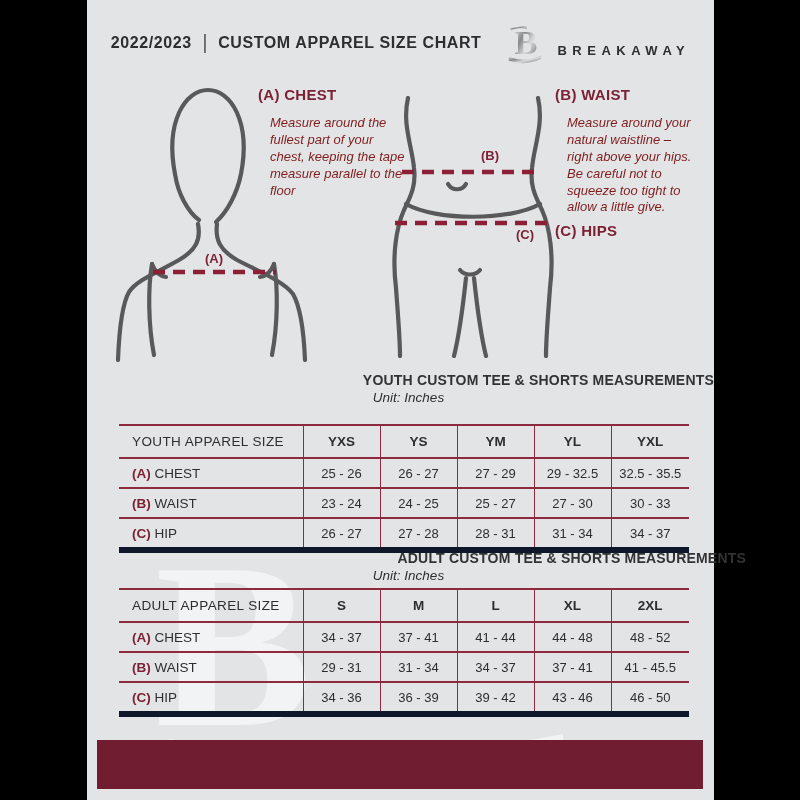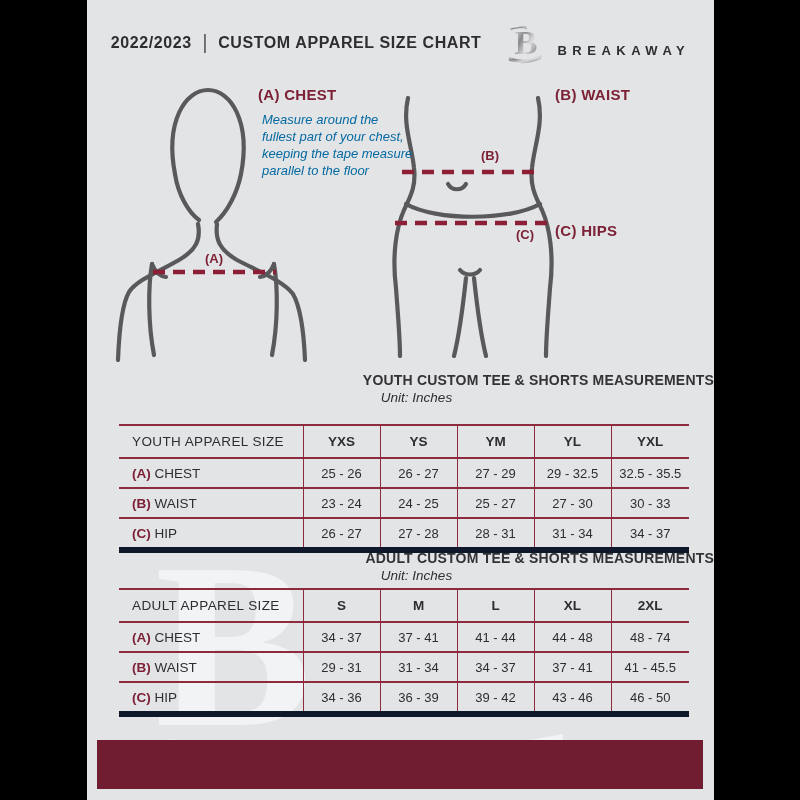--- a/index.html
+++ b/index.html
@@ -21,43 +21,43 @@
   }
   .hdr-sep{margin:0 11px;color:#3E3E40;font-size:17px;font-weight:normal;transform:scaleY(1.2);}
   .logo-svg{width:40px;height:44px;margin:0 12px 0 24px;}
   .hdr-brand{font-size:13px;font-weight:bold;color:#2E2E30;letter-spacing:5.5px;margin-top:14px;}
   
   .instr{position:absolute;z-index:2;}
   .instr h3{
     margin:0 0 9px 0;font-size:15px;font-weight:bold;color:#7C2136;letter-spacing:.3px;
   }
   .instr p{
-    margin:4px;font-style:italic;font-size:13px;line-height:1.3;color:#0369a1;white-space:pre-line;
+    margin:12px;font-style:italic;font-size:13px;line-height:1.3;color:#7f1d1d;white-space:pre-line;
   }
   .instr-chest{left:171px;top:86px;width:160px;}
   .instr-waist{left:468px;top:86px;width:154px;}
   .instr-hips{left:468px;top:222px;width:160px;}
   
   .figure{position:absolute;z-index:1;}
   .fig-upper{left:26px;top:82px;}
   .fig-lower{left:301px;top:96px;}
   .body-line{fill:none;stroke:#59595B;stroke-width:4.2;stroke-linecap:round;}
   .dash-line{stroke:#8C1F35;stroke-width:4.6;stroke-dasharray:12 8;}
   .marker-label{font-family:"Liberation Sans",sans-serif;font-size:13px;font-weight:bold;fill:#7C2136;}
   
   .section-title{
     position:absolute;left:0;width:100%;text-align:right;z-index:2;
     font-weight:bold;font-size:14px;color:#333335;letter-spacing:.2px;
   }
   .unit-line{
-    position:absolute;left:16px;width:100%;text-align:center;z-index:2;
+    position:absolute;left:8px;width:100%;text-align:center;z-index:2;
     font-style:italic;font-size:13.5px;color:#2F2F31;
   }
   .title-youth{top:372px;} .unit-youth{top:390px;}
-  .title-adult{top:550px;} .unit-adult{top:568px;}
+  .title-adult{top:550px;padding-left:32px;} .unit-adult{top:568px;}
   
   .size-table{
     position:absolute;left:32px;width:570px;border-collapse:collapse;table-layout:fixed;z-index:2;
   }
   .table-youth{top:424px;} .table-adult{top:588px;}
   .size-table th,.size-table td{padding:0;border-top:2px solid #8E2A3E;}
   .size-table tr:last-child td{border-bottom:6px solid #0f172a;}
   .size-table th+th,.size-table td+td{border-left:1.5px solid #8E2A3E;}
   .size-table th{height:31px;font-size:13.5px;font-weight:bold;color:#2E2E30;text-align:center;}
   .size-table th.label-col{font-weight:normal;letter-spacing:.4px;}
@@ -128,20 +128,21 @@
     <text class="marker-label" x="102" y="64" text-anchor="middle">(B)</text>
     <text class="marker-label" x="137" y="143" text-anchor="middle">(C)</text>
   </svg>
 
   <div class="instr instr-chest">
     <h3>(A) CHEST</h3>
     <p>Measure around the fullest part of your chest, keeping the tape measure parallel to the floor</p>
   </div>
   <div class="instr instr-waist">
     <h3>(B) WAIST</h3>
+    <p>Measure around your natural waistline – right above your hips. Be careful not to squeeze too tight to allow a little give.</p>
   </div>
   <div class="instr instr-hips">
     <h3>(C) HIPS</h3>
   </div>
 
   <div class="section-title title-youth">YOUTH CUSTOM TEE &amp; SHORTS MEASUREMENTS</div>
   <div class="unit-line unit-youth">Unit: Inches</div>
   <table class="size-table table-youth">
       <colgroup>
         <col style="width: 184px;">
@@ -210,21 +211,21 @@
           <th>2XL</th>
         </tr>
       </thead>
       <tbody>
         <tr>
           <td class="label-col"><span class="row-prefix">(A)</span> CHEST</td>
           <td>34 - 37</td>
           <td>37 - 41</td>
           <td>41 - 44</td>
           <td>44 - 48</td>
-          <td>48 - 74</td>
+          <td>48 - 52</td>
         </tr>
         <tr>
           <td class="label-col"><span class="row-prefix">(B)</span> WAIST</td>
           <td>29 - 31</td>
           <td>31 - 34</td>
           <td>34 - 37</td>
           <td>37 - 41</td>
           <td>41 - 45.5</td>
         </tr>
         <tr>

